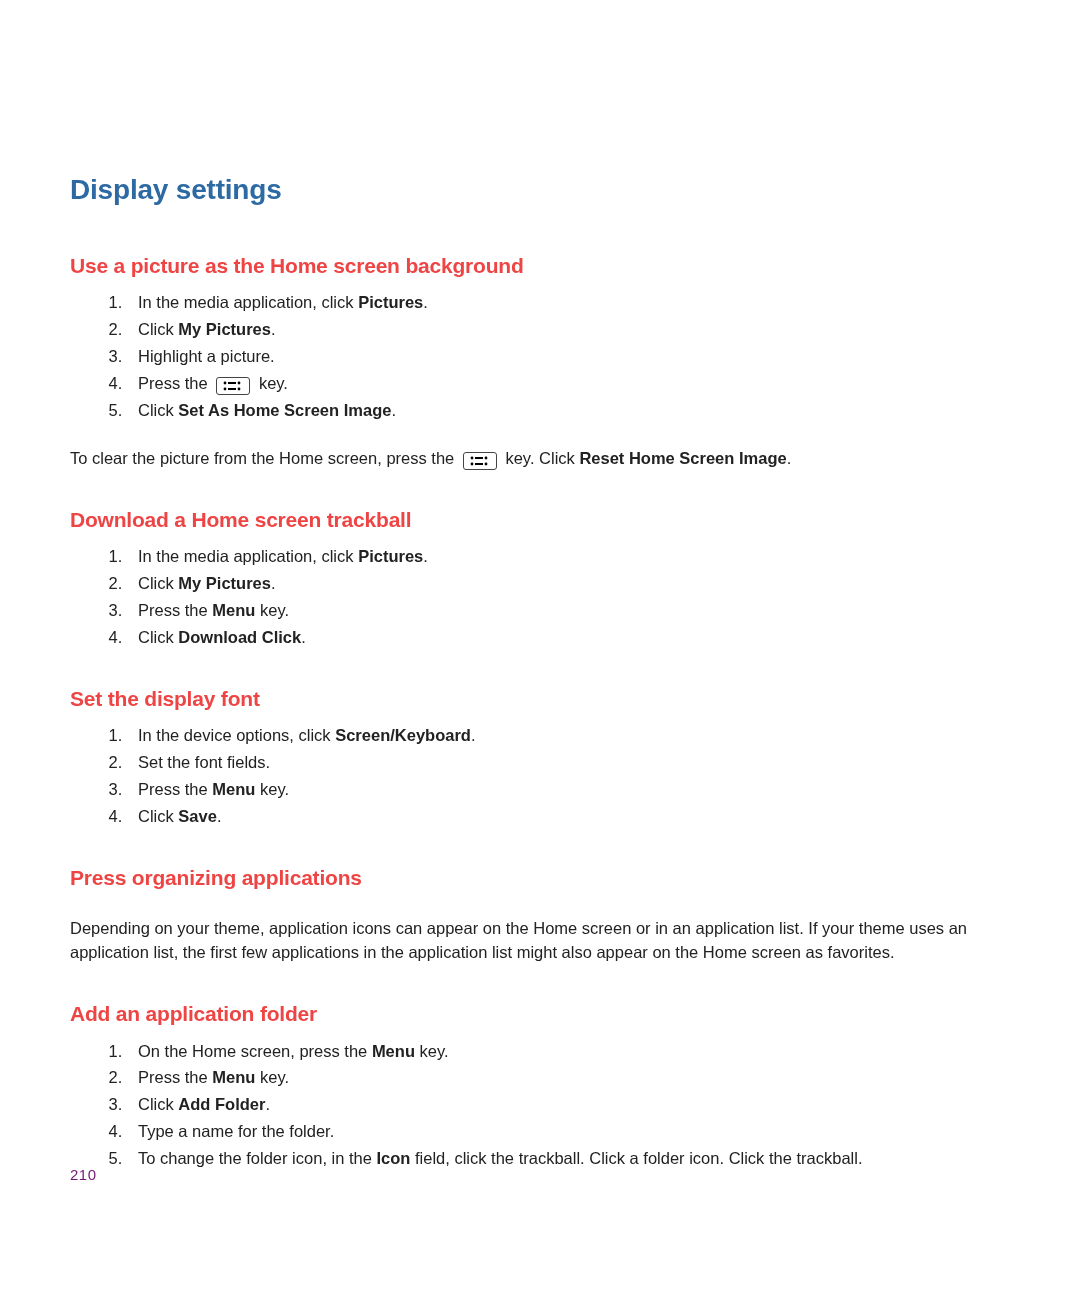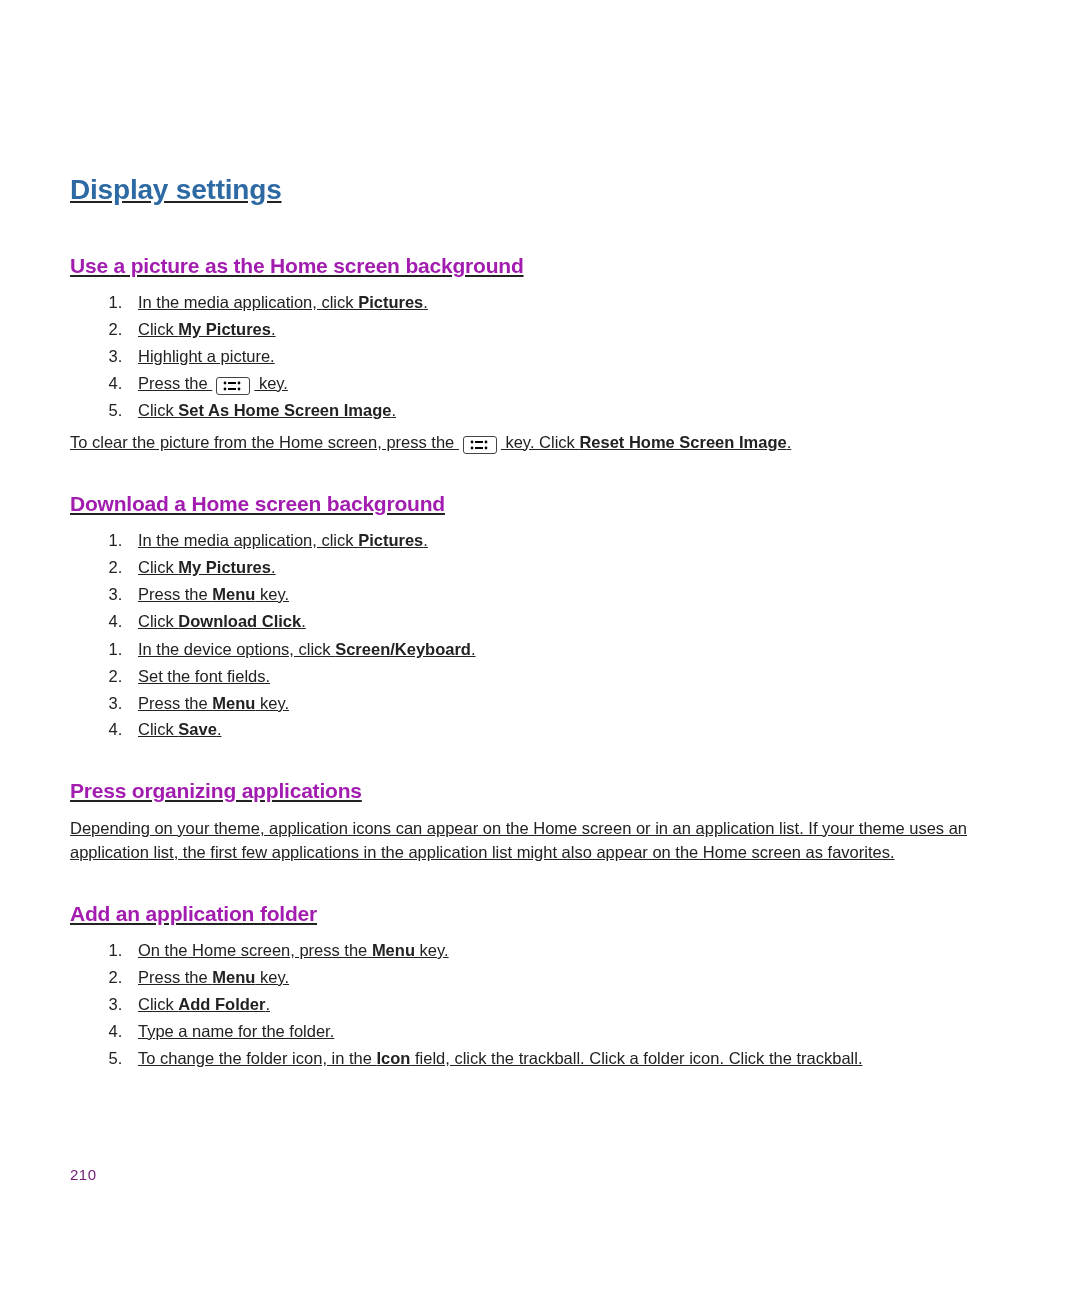--- a/index.html
+++ b/index.html
@@ -14,39 +14,38 @@
     font-size: 16.5px;
     line-height: 1.45;
     -webkit-font-smoothing: antialiased;
   }
   .page {
     box-sizing: border-box;
     width: 1080px;
     min-height: 1296px;
     padding: 60px 70px 21px 70px;
     position: relative;
-    text-decoration: underline;
   }
   h1.title {
     color: #2d6aa3;
     font-weight: 700;
     font-size: 28px;
     margin: 110px 0 40px 0;
     letter-spacing: -0.2px;
   }
   h2.subhead {
-    color: #a21caf;
+    color: #ef4444;
     font-weight: 700;
     font-size: 21px;
     margin: 34px 0 10px 0;
     letter-spacing: -0.2px;
   }
   .first-sub { margin-top: 0; }
   p.lead {
-    margin: 8px 0 6px 0;
+    margin: 24px 0 6px 0;
   }
   ol.steps {
     margin: 4px 0 4px 0;
     padding-left: 48px;
   }
   ol.steps li {
     margin: 3px 18px;
     padding-left: 2px;
   }
   ol.steps li::marker {
@@ -113,36 +112,37 @@
             <circle cx="3" cy="3" r="1.4"></circle>
             <circle cx="3" cy="9" r="1.4"></circle>
             <rect x="6" y="2" width="8" height="2"></rect>
             <rect x="6" y="8" width="8" height="2"></rect>
             <circle cx="17" cy="3" r="1.4"></circle>
             <circle cx="17" cy="9" r="1.4"></circle>
           </g>
         </svg></span><span> key. Click </span><span class="b">Reset Home Screen Image</span>.
   </p>
 
-  <h2 class="subhead">Download a Home screen background</h2>
+  <h2 class="subhead">Download a Home screen trackball</h2>
   <ol class="steps">
     <li>
       <span>In the media application, click </span><span class="b">Pictures</span>.
     </li>
     <li>
       <span>Click </span><span class="b">My Pictures</span>.
     </li>
     <li>
       <span>Press the </span><span class="b">Menu</span><span> key.</span>
     </li>
     <li>
       <span>Click </span><span class="b">Download Click</span>.
     </li>
   </ol>
 
+  <h2 class="subhead">Set the display font</h2>
   <ol class="steps">
     <li>
       <span>In the device options, click </span><span class="b">Screen/Keyboard</span>.
     </li>
     <li>
       <span>Set the font fields.</span>
     </li>
     <li>
       <span>Press the </span><span class="b">Menu</span><span> key.</span>
     </li>

